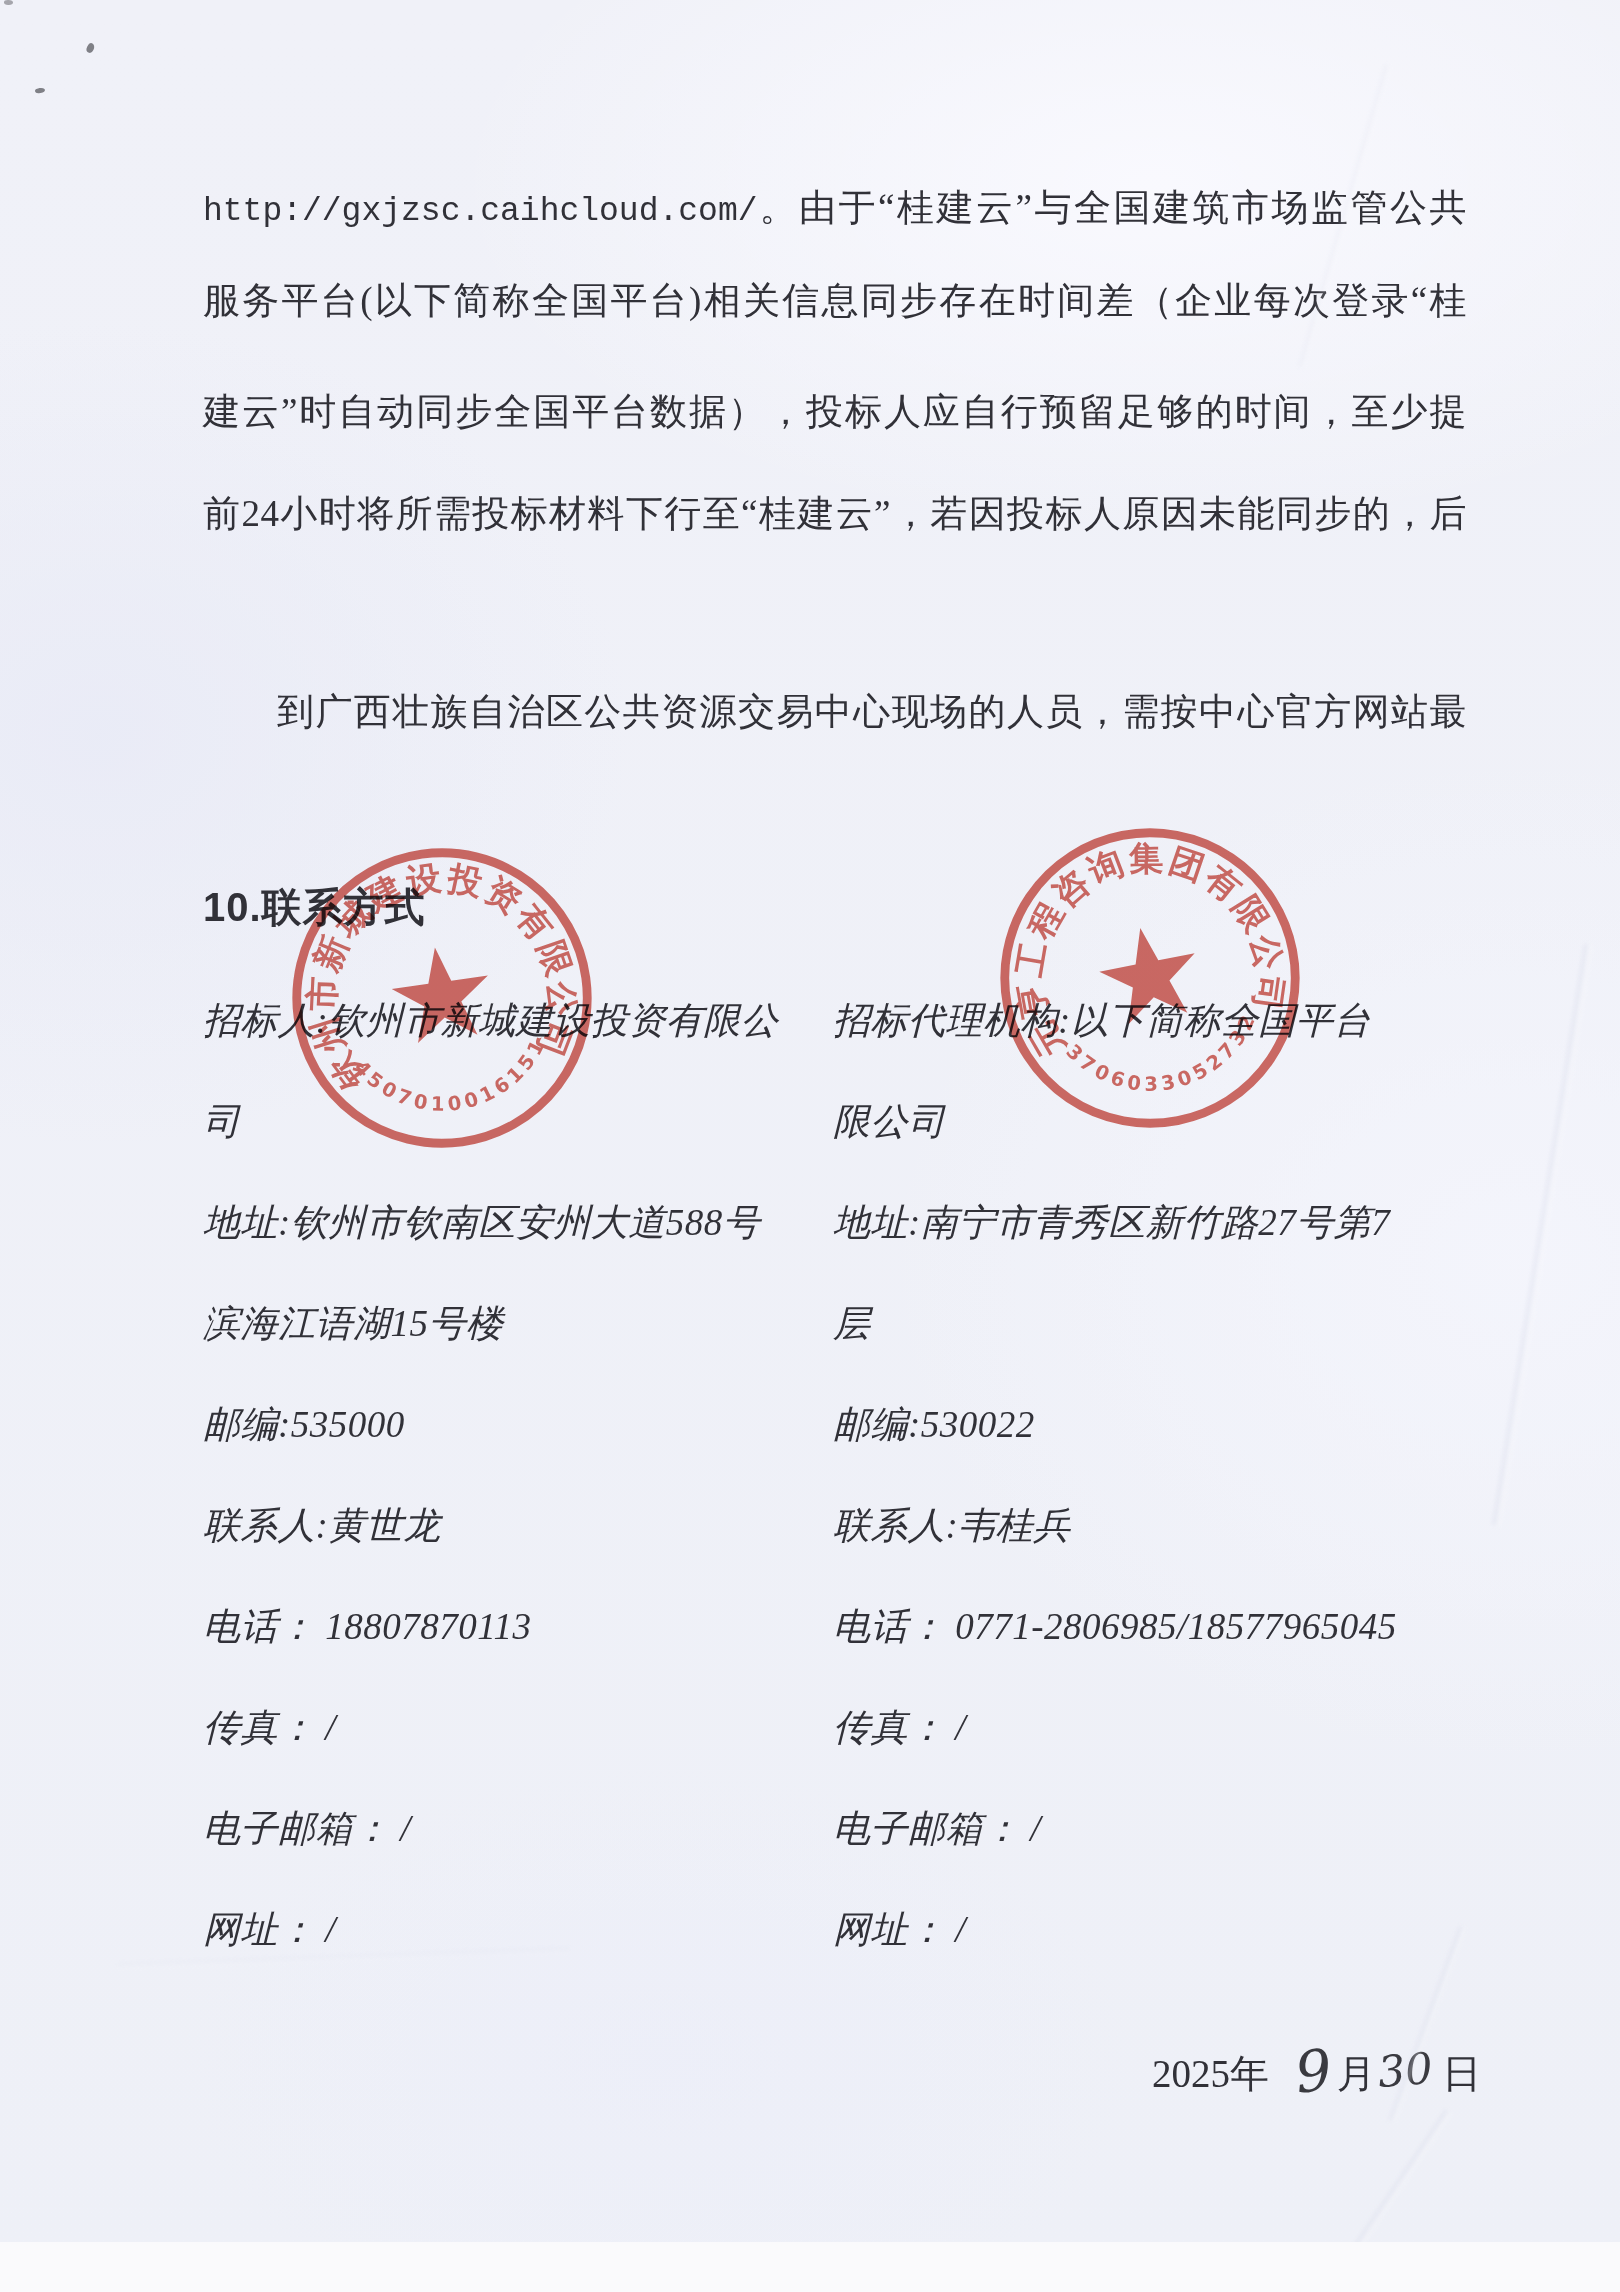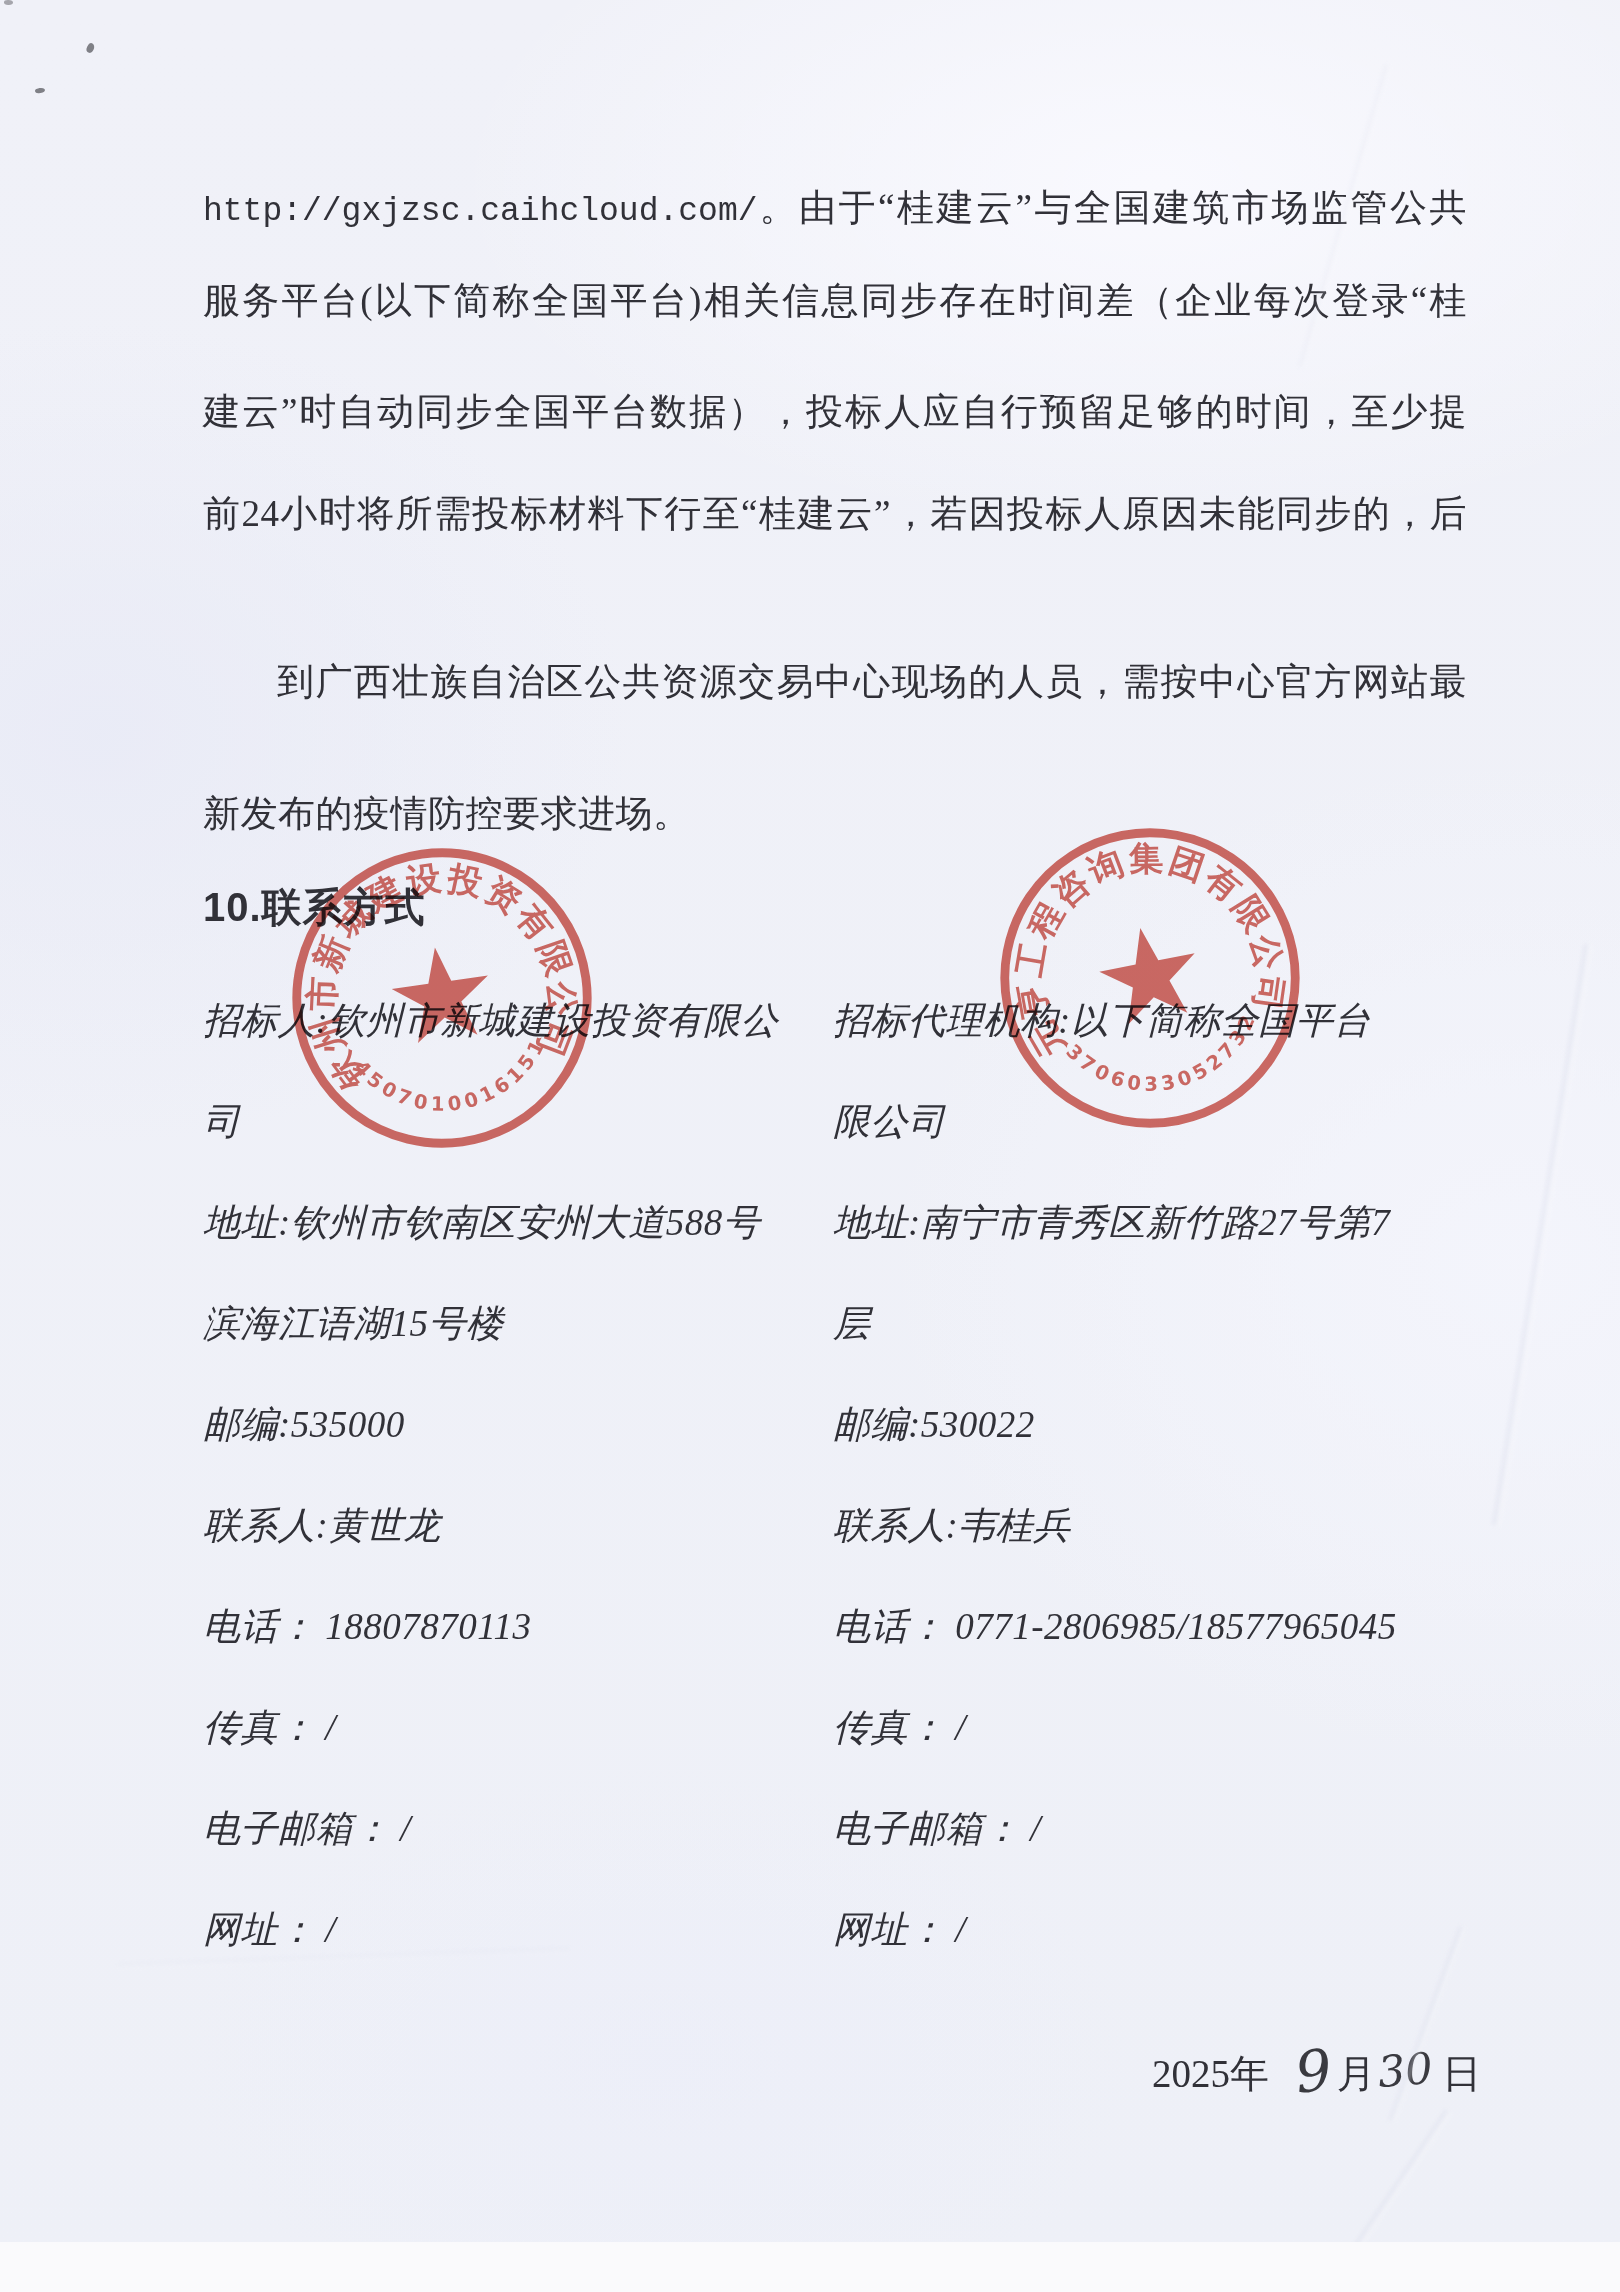--- a/index.html
+++ b/index.html
@@ -103,22 +103,21 @@
 </head>
 <body>
 
 <div class="page">
 
   <div class="textline just" style="top:157px"><span class="url">http://gxjzsc.caihcloud.com/</span><span>。由于“桂建云”与全国建筑市场监管公共</span></div>
   <div class="textline just" style="top:250px">服务平台(以下简称全国平台)相关信息同步存在时间差（企业每次登录“桂</div>
   <div class="textline just" style="top:361px">建云”时自动同步全国平台数据），投标人应自行预留足够的时间，至少提</div>
   <div class="textline just" style="top:463px">前24小时将所需投标材料下行至“桂建云”，若因投标人原因未能同步的，后</div>
 
-  <div class="textline just indent" style="top:631px">到广西壮族自治区公共资源交易中心现场的人员，需按中心官方网站最</div>
-  <div class="textline" style="top:763px">新发布的疫情防控要求进场。</div>
+  <div class="textline just indent" style="top:661px">到广西壮族自治区公共资源交易中心现场的人员，需按中心官方网站最</div>
 
   <div class="heading">10.联系方式</div>
 
   <div class="col col-left">
     <div class="row">招标人:钦州市新城建设投资有限公</div>
     <div class="row">司</div>
     <div class="row">地址:钦州市钦南区安州大道588号</div>
     <div class="row">滨海江语湖15号楼</div>
     <div class="row">邮编:535000</div>
     <div class="row">联系人:黄世龙</div>

